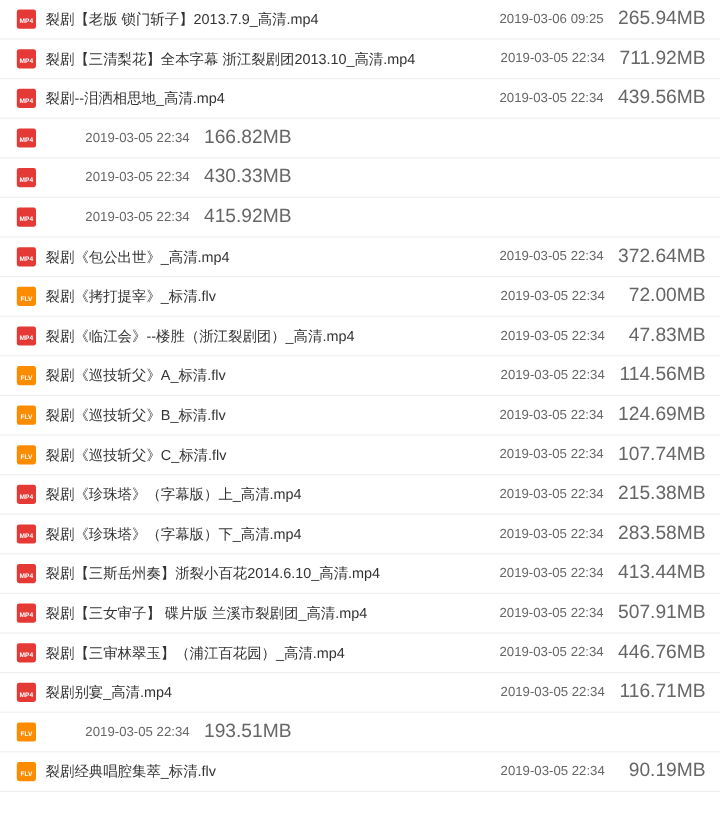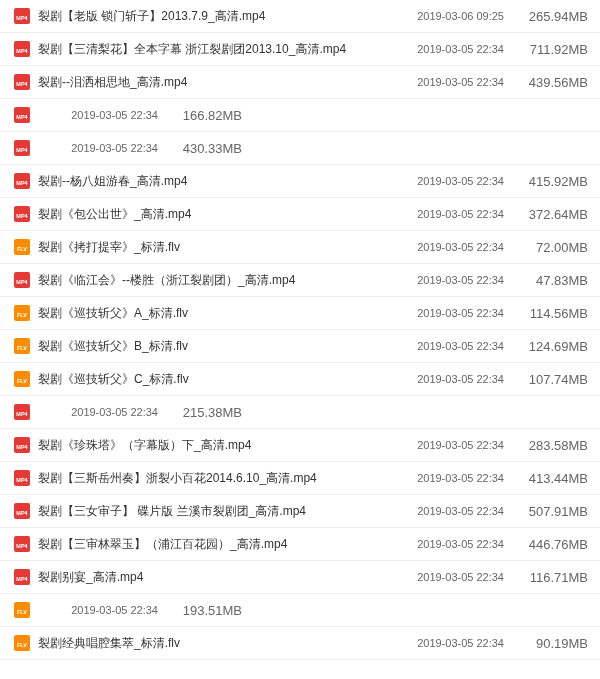--- a/index.html
+++ b/index.html
@@ -50,21 +50,21 @@
     }
     .file-date {
       font-size: 11px;
       color: #666;
       white-space: nowrap;
       margin-right: 12px;
       min-width: 120px;
       text-align: right;
     }
     .file-size {
-      font-size: 13px;
+      font-size: 16px;
       color: #666;
       white-space: nowrap;
       min-width: 72px;
       text-align: right;
     }
   </style>
 </head>
 <body>
 
 <div class="file-list">
@@ -121,21 +121,20 @@
       <span class="file-date">2019-03-05 22:34</span>
       <span class="file-size">430.33MB</span>
     </div>
     <div class="file-row">
       <div class="file-icon">
         <svg viewBox="0 0 18 18" xmlns="http://www.w3.org/2000/svg">
       <rect x="1" y="1" width="16" height="16" rx="2" fill="#e53935"></rect>
       <text x="9" y="12.5" text-anchor="middle" font-size="5.5" fill="white" font-family="Arial" font-weight="bold">MP4</text>
     </svg>
       </div>
-      <span class="file-name">裂剧--杨八姐游春_高清.mp4</span>
       <span class="file-date">2019-03-05 22:34</span>
       <span class="file-size">415.92MB</span>
     </div>
     <div class="file-row">
       <div class="file-icon">
         <svg viewBox="0 0 18 18" xmlns="http://www.w3.org/2000/svg">
       <rect x="1" y="1" width="16" height="16" rx="2" fill="#e53935"></rect>
       <text x="9" y="12.5" text-anchor="middle" font-size="5.5" fill="white" font-family="Arial" font-weight="bold">MP4</text>
     </svg>
       </div>
@@ -198,20 +197,21 @@
       <span class="file-date">2019-03-05 22:34</span>
       <span class="file-size">107.74MB</span>
     </div>
     <div class="file-row">
       <div class="file-icon">
         <svg viewBox="0 0 18 18" xmlns="http://www.w3.org/2000/svg">
       <rect x="1" y="1" width="16" height="16" rx="2" fill="#e53935"></rect>
       <text x="9" y="12.5" text-anchor="middle" font-size="5.5" fill="white" font-family="Arial" font-weight="bold">MP4</text>
     </svg>
       </div>
+      <span class="file-name">裂剧《珍珠塔》（字幕版）上_高清.mp4</span>
       <span class="file-date">2019-03-05 22:34</span>
       <span class="file-size">215.38MB</span>
     </div>
     <div class="file-row">
       <div class="file-icon">
         <svg viewBox="0 0 18 18" xmlns="http://www.w3.org/2000/svg">
       <rect x="1" y="1" width="16" height="16" rx="2" fill="#e53935"></rect>
       <text x="9" y="12.5" text-anchor="middle" font-size="5.5" fill="white" font-family="Arial" font-weight="bold">MP4</text>
     </svg>
       </div>

